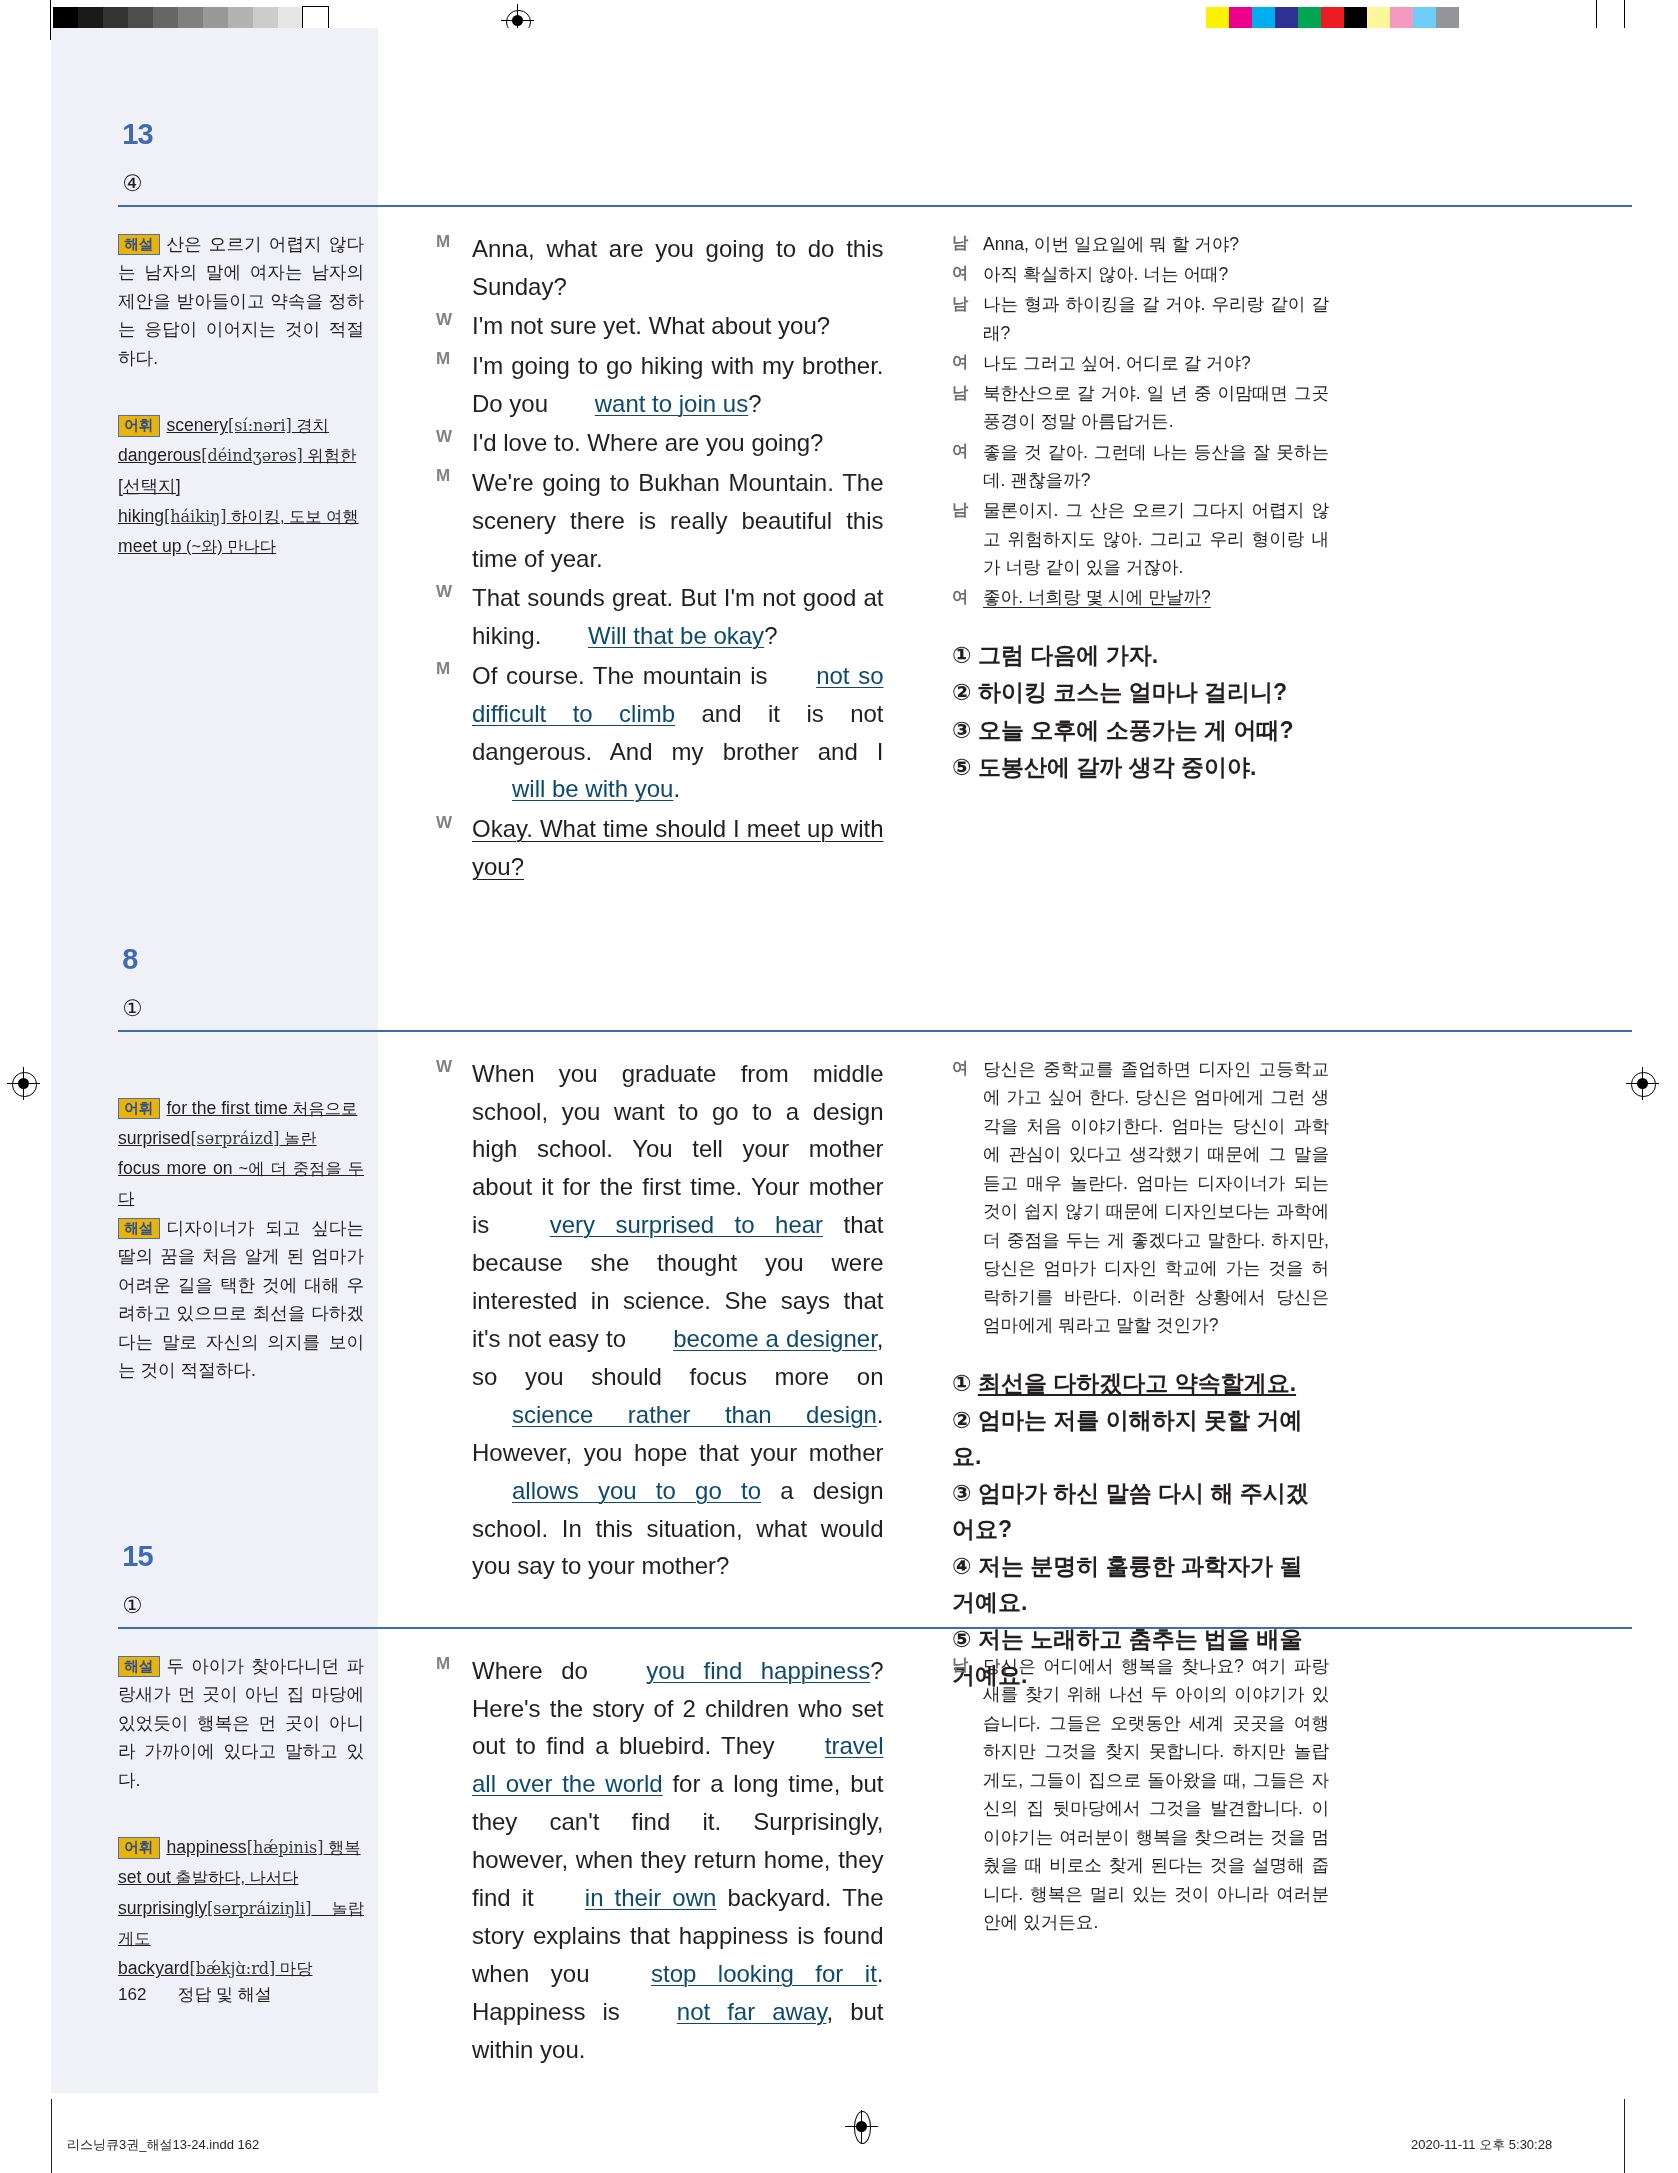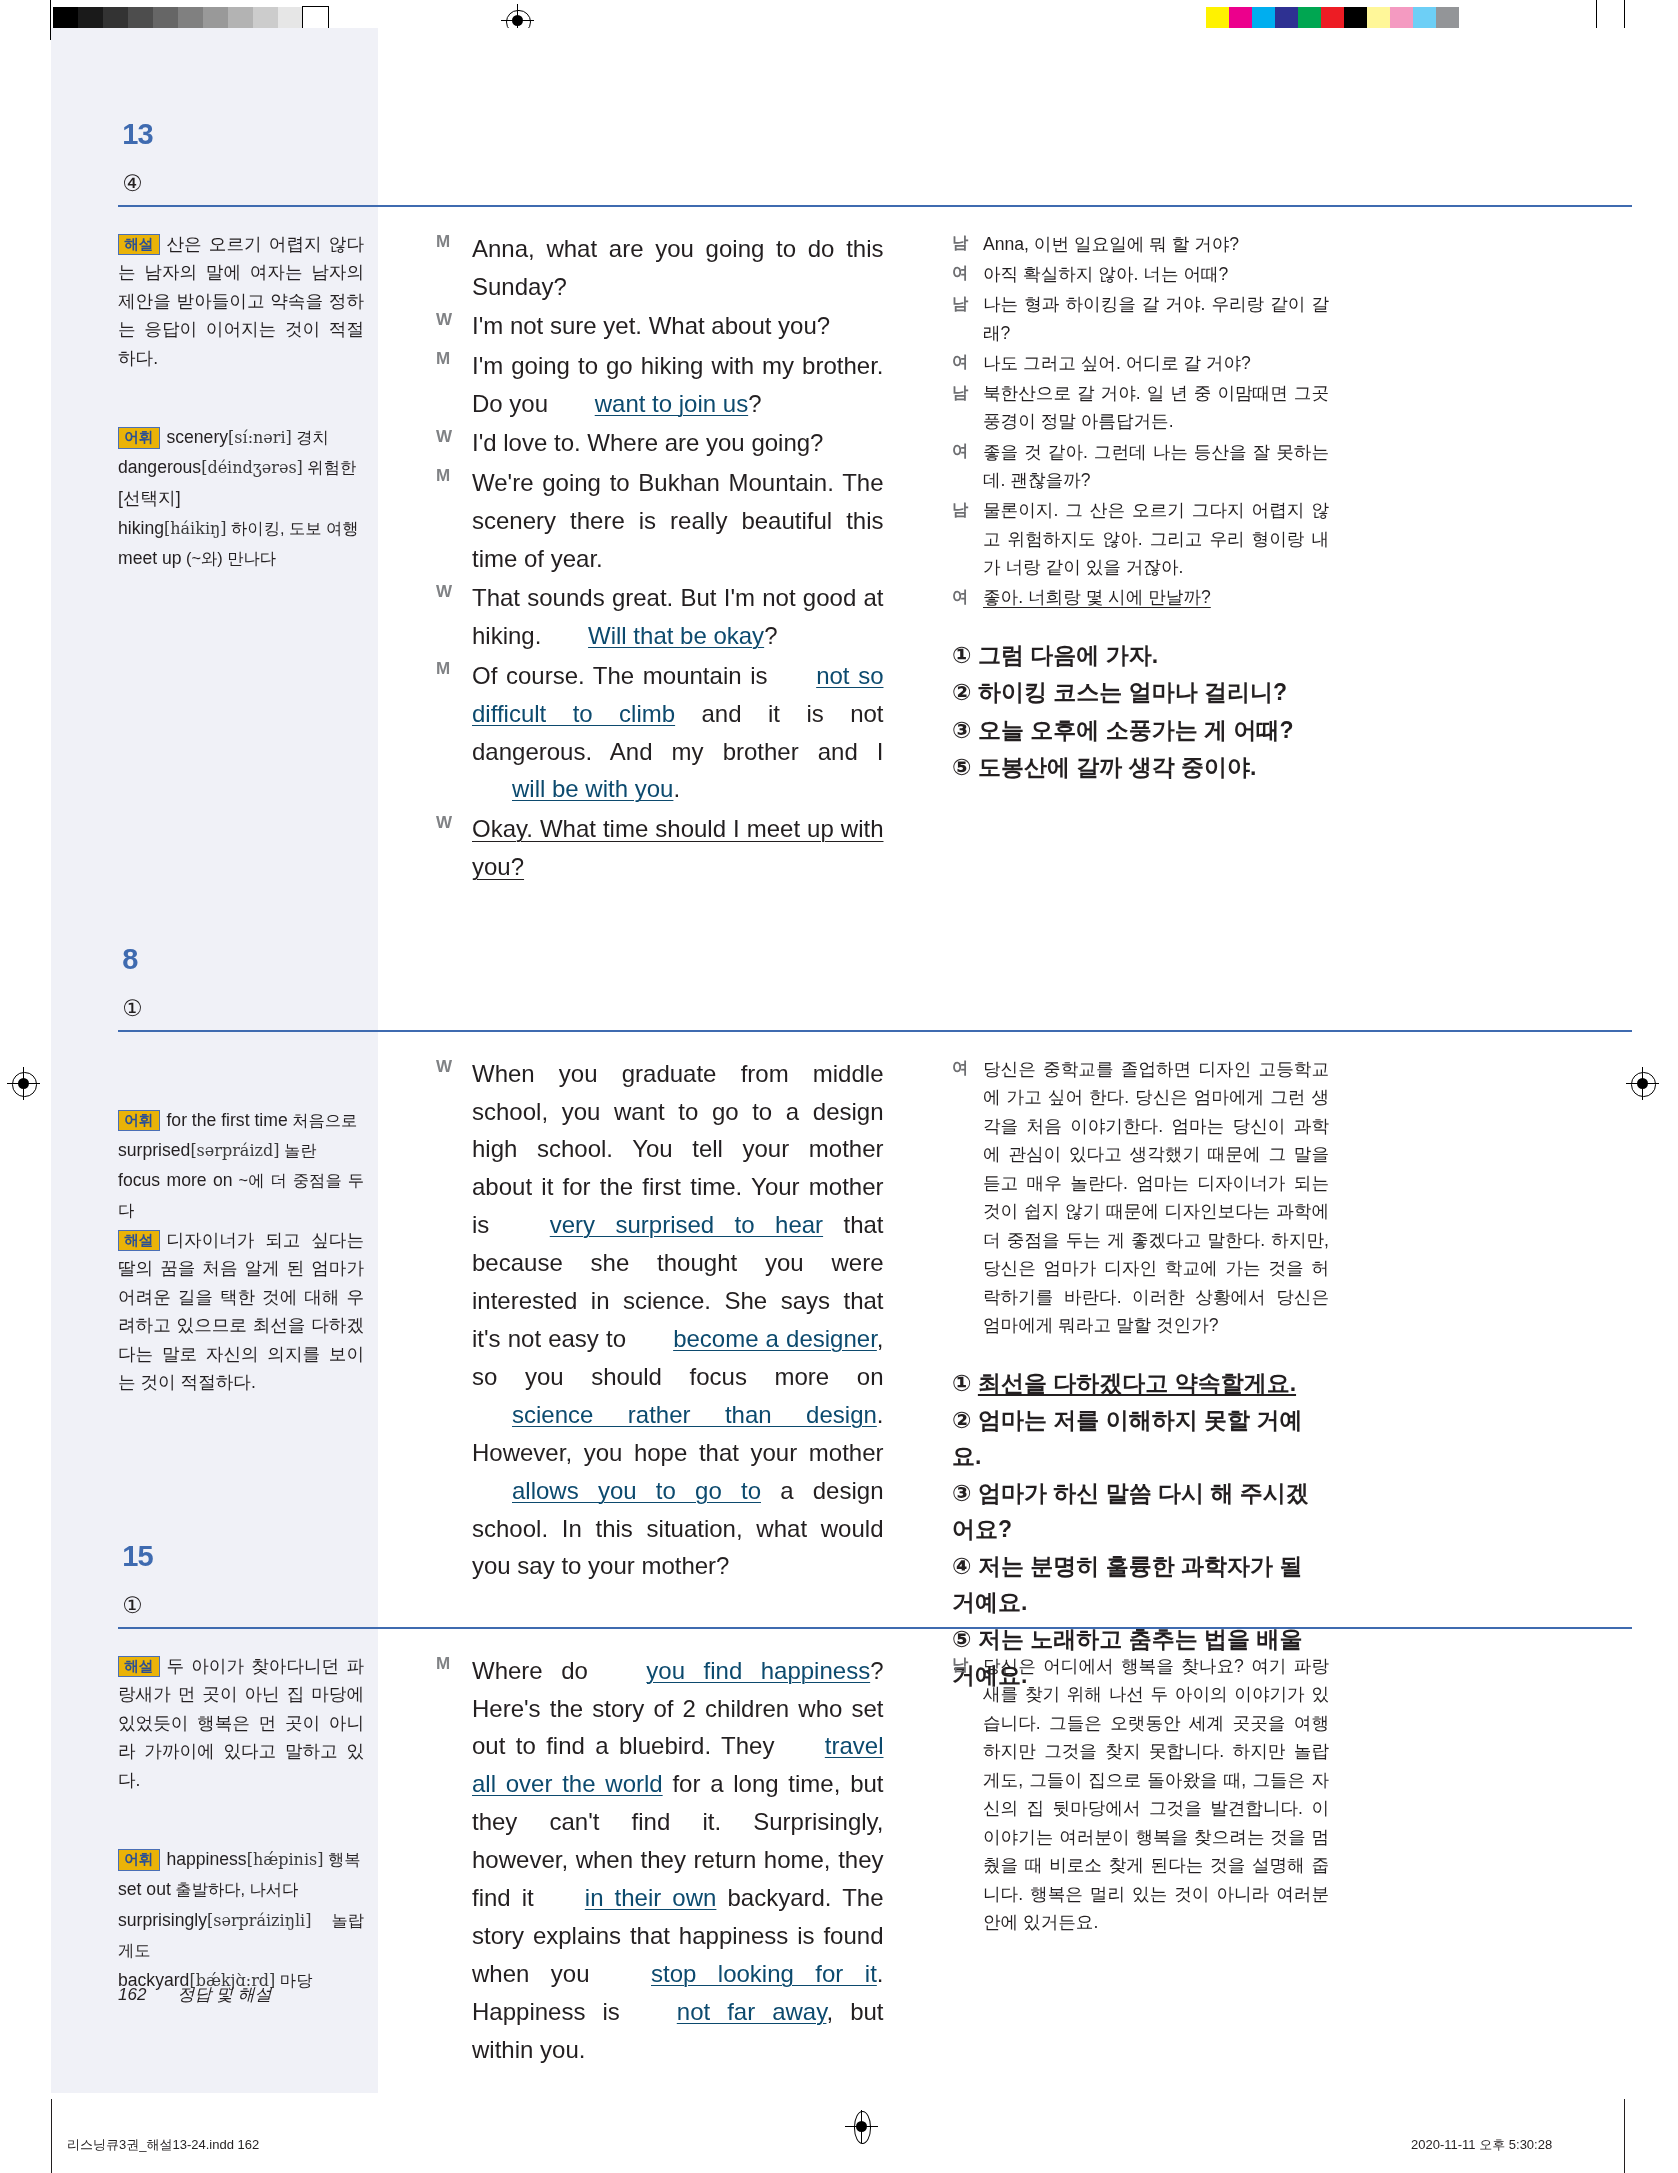--- a/index.html
+++ b/index.html
@@ -47,21 +47,21 @@
   .col-left{width:265px;padding-right:19px;box-sizing:border-box;}
   .col-mid{width:516px;padding-left:53px;padding-right:15.5px;box-sizing:border-box;}
   .col-right{width:430px;padding-left:53px;box-sizing:border-box;}
 
   
   .chip{display:inline-block;border:0.9px solid #4a6fb5;color:#2a4f95;
         font-size:14.6px;font-weight:bold;padding:0.9px 5.2px 1.7px;line-height:1.15;
         margin-right:6.9px;vertical-align:0.9px;background:#eab308;}
 
   .para{font-size:17.6px;line-height:1.62;color:#231f20;text-align:justify;}
-  .para.vocab{margin-top:50px;line-height:1.72;}
+  .para.vocab{margin-top:38px;line-height:1.72;text-decoration:underline;}
   .ipa{font-family:"DejaVu Serif","Liberation Serif",serif;font-size:16px;color:#3a3a3a;}
   .kor-gloss{font-size:16.3px;}
 
   
   .line{display:flex;margin-bottom:1.7px;}
   .spk{width:36px;flex:0 0 36px;font-size:17px;font-weight:bold;color:#808285;padding-top:2.6px;}
   .spk.ko{font-weight:bold;color:#6d6e71;font-size:16.3px;width:31px;flex:0 0 31px;}
   .utt{flex:1;font-size:24px;line-height:1.58;text-align:justify;text-justify:inter-word;}
   .utt.kor{font-size:17.6px;line-height:1.62;}
   .hl{color:#0c4a6e;text-decoration:underline;text-underline-offset:3.4px;text-decoration-thickness:1.3px;margin-left:40px;}
@@ -307,21 +307,21 @@
           <div class="trans-slot">
               <div class="line">
                 <div class="spk ko">남</div>
                 <div class="utt kor"><span>당신은 어디에서 행복을 찾나요? 여기 파랑새를 찾기 위해 나선 두 아이의 이야기가 있습니다. 그들은 오랫동안 세계 곳곳을 여행하지만 그것을 찾지 못합니다. 하지만 놀랍게도, 그들이 집으로 돌아왔을 때, 그들은 자신의 집 뒷마당에서 그것을 발견합니다. 이 이야기는 여러분이 행복을 찾으려는 것을 멈췄을 때 비로소 찾게 된다는 것을 설명해 줍니다. 행복은 멀리 있는 것이 아니라 여러분 안에 있거든요.</span></div>
               </div>
             </div>
         </div>
       </div>
     </div>
 
-    <div class="pagefoot" style="top:1955px;font-style:italic;">
+    <div class="pagefoot" style="top:1955px;">
       <span class="pnum">162</span><span>정답 및 해설</span>
     </div>
   </div>
 </div>
 
 <div class="vrule" style="left:51px;top:2099px;height:77px;"></div>
 <div class="vrule" style="left:1624px;top:2099px;height:77px;"></div>
 <div class="printline" style="left:67px;top:2136px;">리스닝큐3권_해설13-24.indd   162</div>
 <div class="printline" style="left:1411px;top:2136px;">2020-11-11   오후 5:30:28</div>
 

